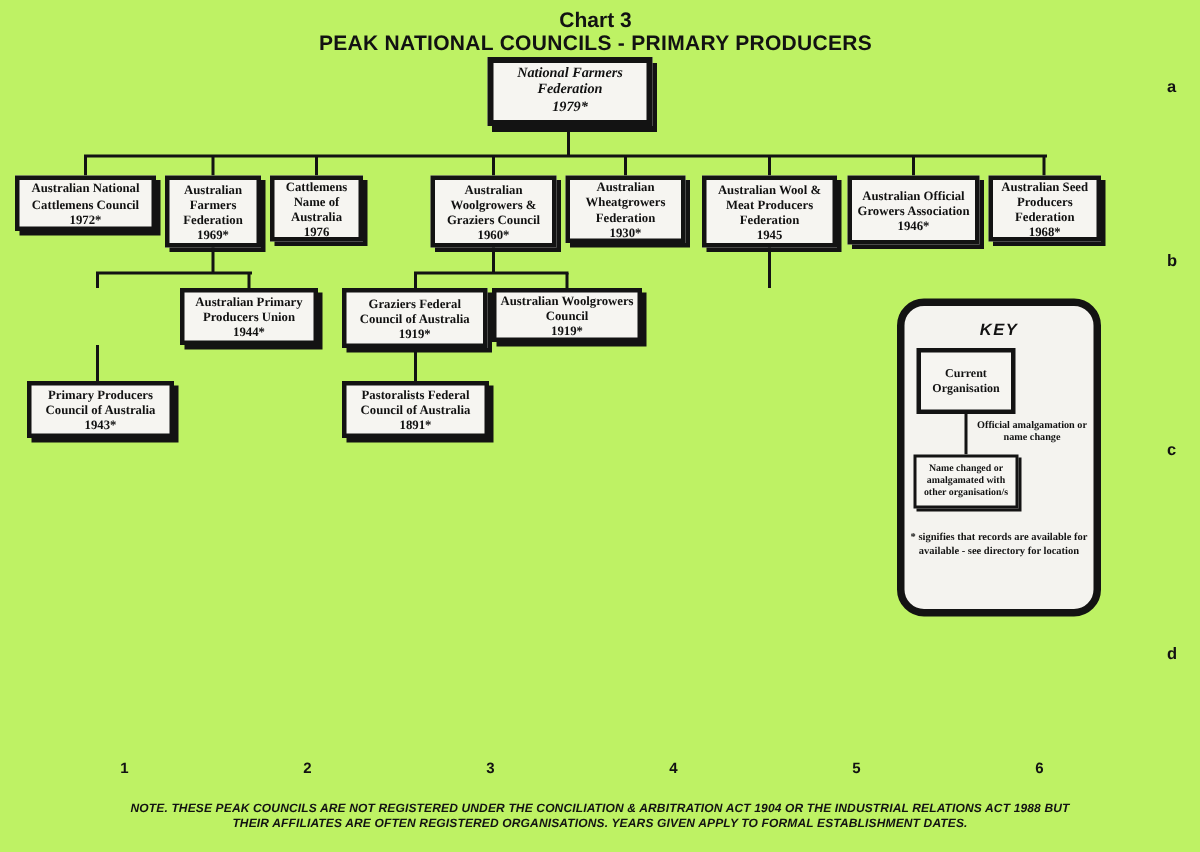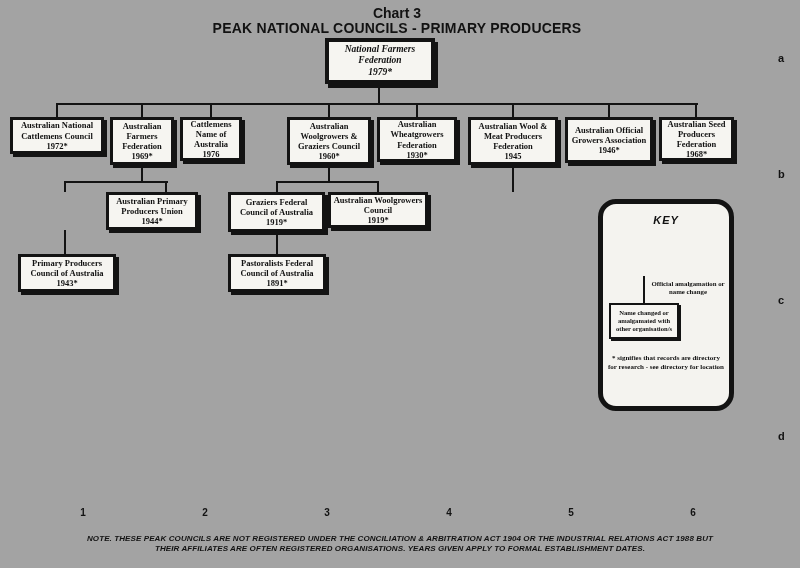--- a/index.html
+++ b/index.html
@@ -1,20 +1,20 @@
 <!DOCTYPE html>
 <html><head>
 <meta charset="utf-8">
 <style>
   * { margin:0; padding:0; box-sizing:border-box; }
   html,body { width:800px; height:568px; }
   body { font-family:"Liberation Sans", sans-serif; }
   .page {
     position:relative; width:800px; height:568px;
-    background:#a3a3a3; color:#121212; overflow:hidden;padding-left:41px;
+    background:#bef264; color:#121212; overflow:hidden;padding-left:41px;
   }
   .title1, .title2 {
     position:absolute; left:0; width:794px; text-align:center;
     font-weight:bold; font-family:"Liberation Sans", sans-serif;
   }
   .title1 { top:5px;  font-size:14px; }
   .title2 { top:20px; font-size:14px; letter-spacing:0.2px; }
 
   .node {
     position:absolute;
@@ -133,21 +133,21 @@
   <div class="ln" style="left:64px;top:182px;width:2px;height:10px;"></div>
   <div class="ln" style="left:165px;top:182px;width:2px;height:10px;"></div>
 
   <div class="ln" style="left:328px;top:165px;width:2px;height:17px;"></div>
   <div class="ln" style="left:276px;top:181px;width:103px;height:2px;"></div>
   <div class="ln" style="left:276px;top:182px;width:2px;height:10px;"></div>
   <div class="ln" style="left:377px;top:182px;width:2px;height:10px;"></div>
 
   <div class="ln" style="left:512px;top:165px;width:2px;height:27px;"></div>
 
-  <div class="node" style="left:106px;top:192px;width:92px;height:38px;">
+  <div class="node" style="left:120px;top:192px;width:92px;height:38px;">
     <div>Australian Primary Producers Union</div>
     <div>1944*</div>
   </div>
   <div class="node" style="left:228px;top:192px;width:97px;height:40px;">
     <div>Graziers Federal Council of Australia</div>
     <div>1919*</div>
   </div>
   <div class="node" style="left:328px;top:192px;width:100px;height:36px;">
     <div>Australian Woolgrowers Council</div>
     <div>1919*</div>
@@ -160,24 +160,25 @@
     <div>Primary Producers Council of Australia</div>
     <div>1943*</div>
   </div>
   <div class="node" style="left:228px;top:254px;width:98px;height:38px;">
     <div>Pastoralists Federal Council of Australia</div>
     <div>1891*</div>
   </div>
 
   <div class="key-panel">
     <div class="key-title">KEY</div>
+    <div class="key-current">Current Organisation</div>
     <div class="key-vline"></div>
     <div class="key-edge-label">Official amalgamation or name change</div>
     <div class="key-changed">Name changed or amalgamated with other organisation/s</div>
-    <div class="key-footnote">* signifies that records are directory for research - see directory for location</div>
+    <div class="key-footnote">* signifies that records are available for available - see directory for location</div>
   </div>
 
   <div class="row-label" style="top:52px;">a</div>
   <div class="row-label" style="top:168px;">b</div>
   <div class="row-label" style="top:294px;">c</div>
   <div class="row-label" style="top:430px;">d</div>
 
   <div class="col-label" style="left:73px;">1</div>
   <div class="col-label" style="left:195px;">2</div>
   <div class="col-label" style="left:317px;">3</div>

